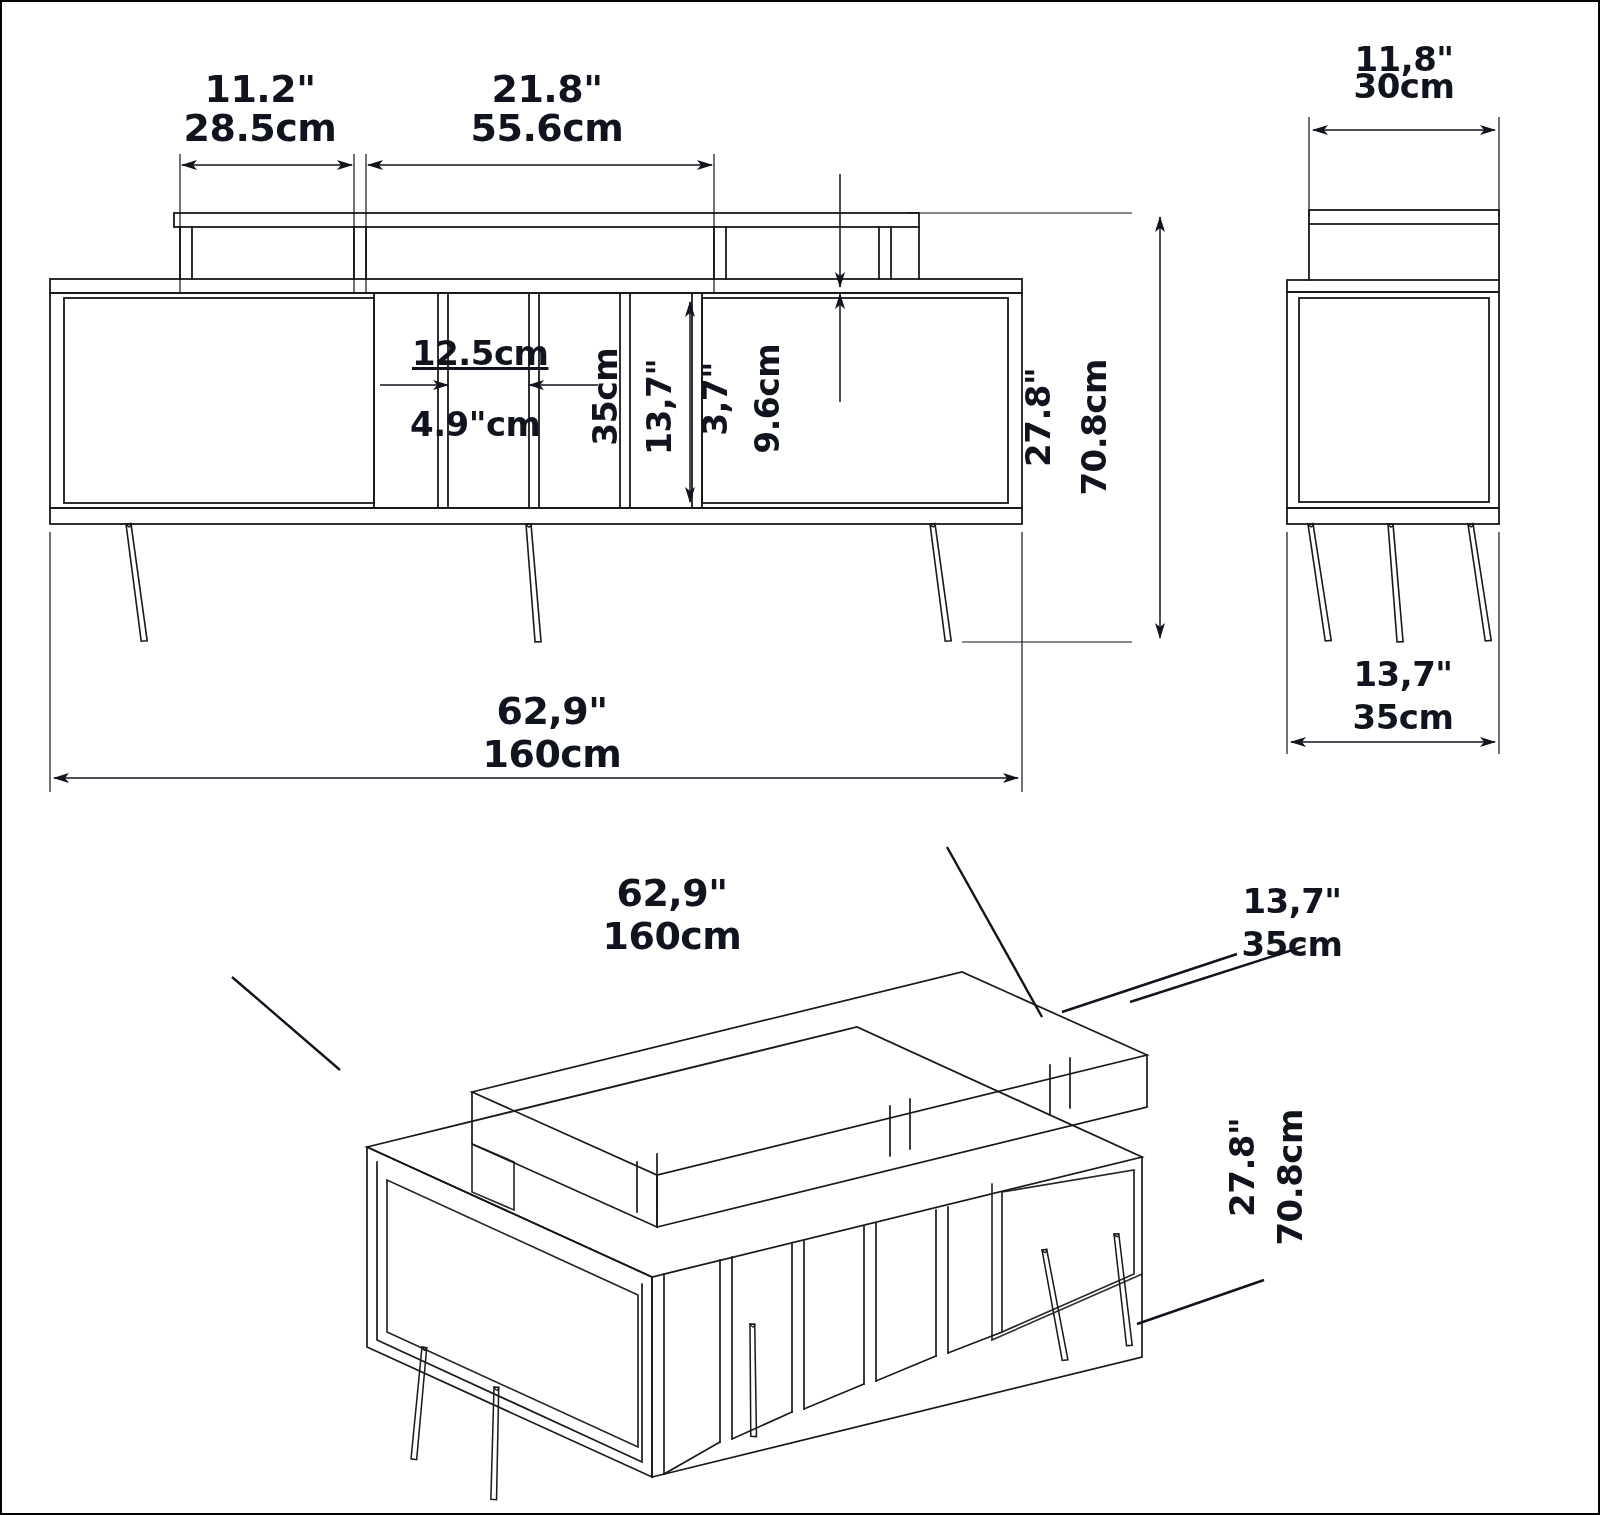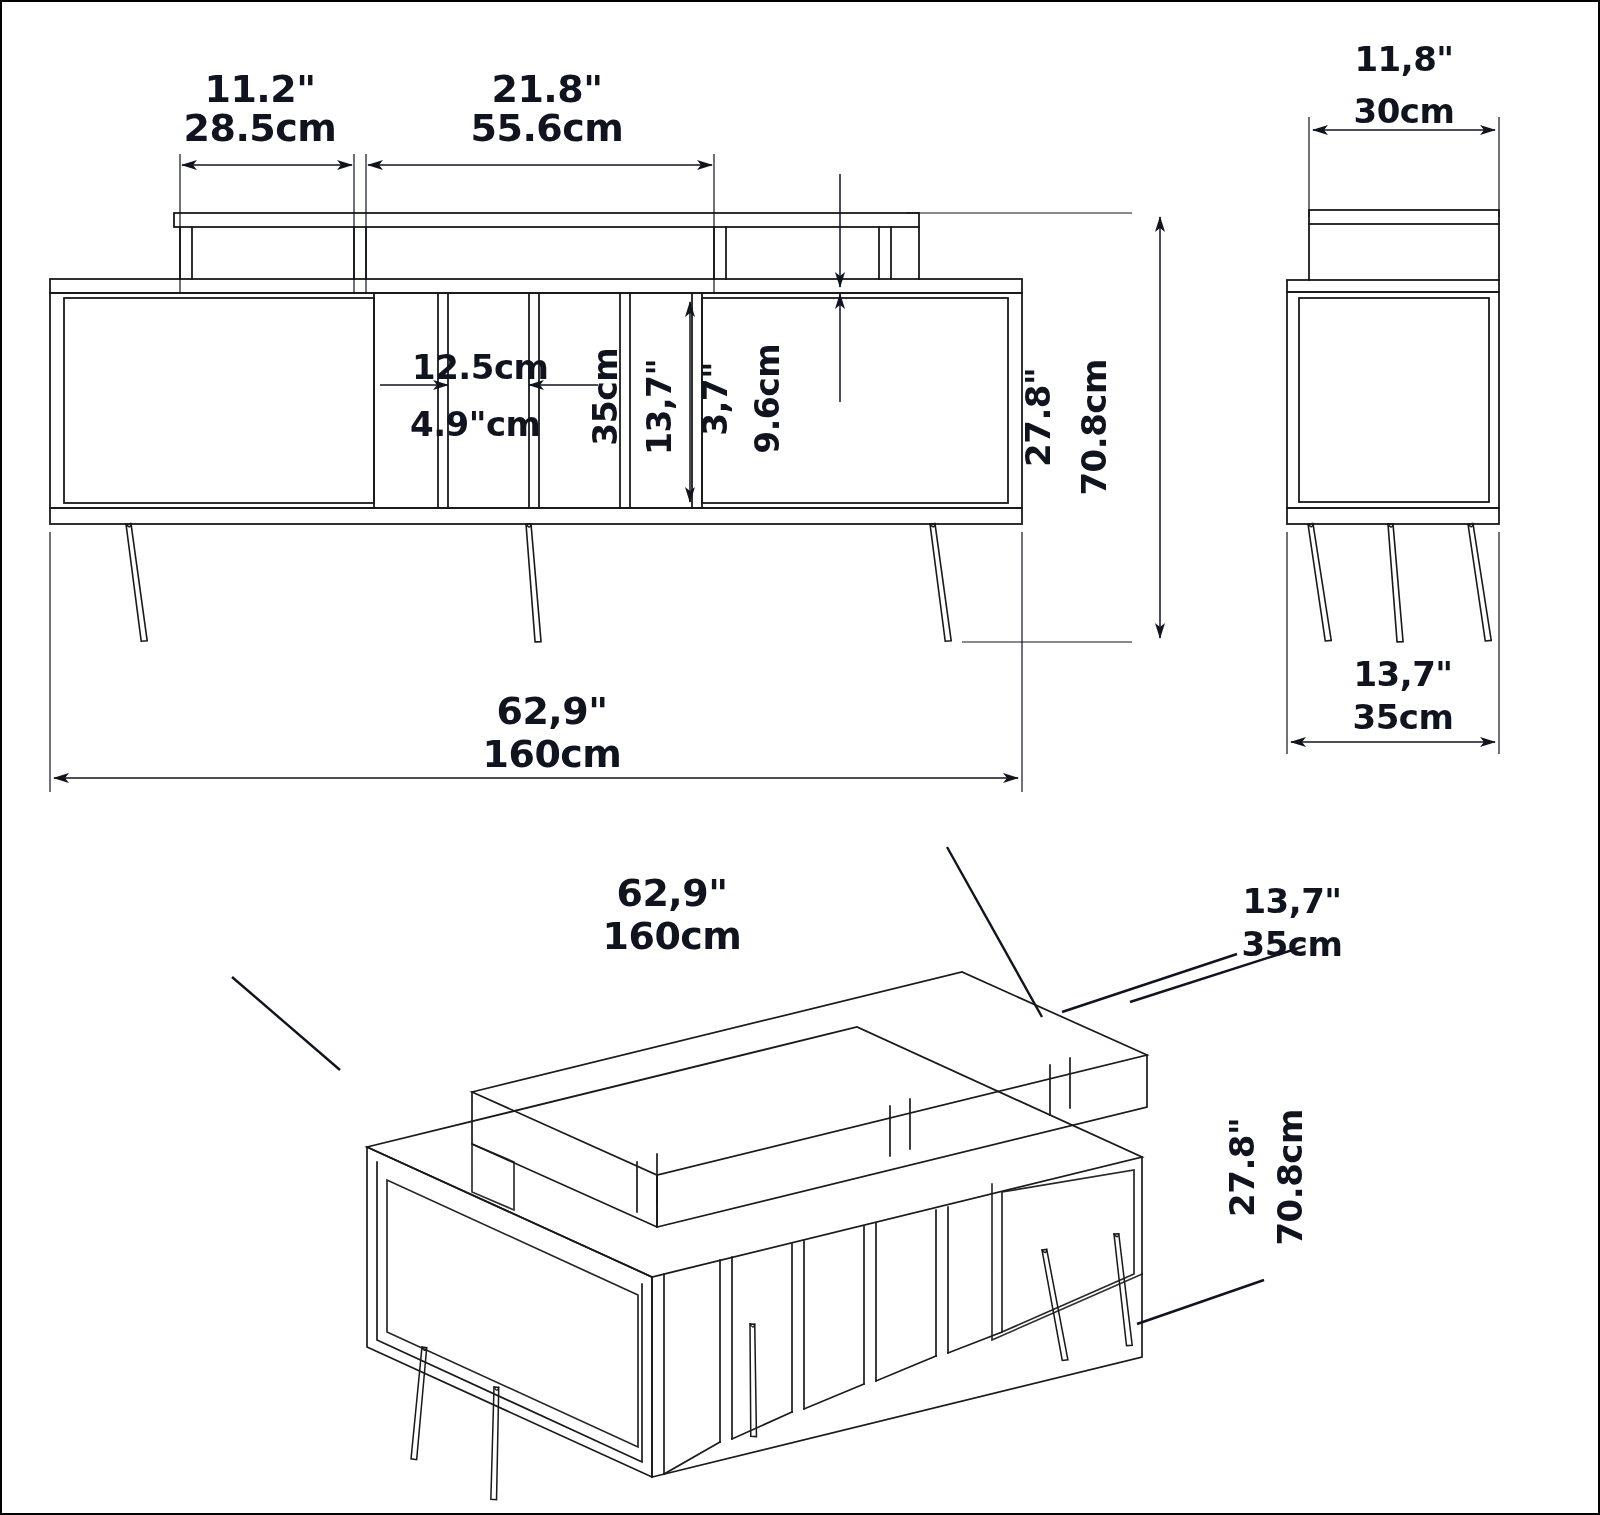--- a/index.html
+++ b/index.html
@@ -250,37 +250,37 @@
         <path d="M1128,1000 L1303,944"></path>
         <path d="M1135,1322 L1262,1278"></path>
       </g>
     </g>
   </svg>
 
   <div class="dimtext sz38" style="left:178px;top:68px;width:160px;"><span>11.2"</span><br><span>28.5cm</span></div>
 
   <div class="dimtext sz38" style="left:455px;top:68px;width:180px;"><span>21.8"</span><br><span>55.6cm</span></div>
 
-  <div class="dimtext sz34" style="left:410px;top:348px;width:180px;text-align:left;">12.5cm</div>
+  <div class="dimtext sz34" style="left:410px;top:334px;width:180px;text-align:left;text-decoration:underline;">12.5cm</div>
   <div class="dimtext sz34" style="left:408px;top:405px;width:200px;text-align:left;">4.9"cm</div>
 
   <div class="dimtext v sz33" style="left:604px;top:378px;width:130px;margin-left:-65px;">35cm</div>
   <div class="dimtext v sz33" style="left:658px;top:388px;width:140px;margin-left:-70px;">13,7"</div>
 
   <div class="dimtext v sz33" style="left:714px;top:380px;width:130px;margin-left:-65px;">3,7"</div>
   <div class="dimtext v sz33" style="left:766px;top:380px;width:130px;margin-left:-65px;">9.6cm</div>
 
   <div class="dimtext v sz34" style="left:1036px;top:398px;width:130px;margin-left:-65px;">27.8"</div>
   <div class="dimtext v sz34" style="left:1092px;top:408px;width:150px;margin-left:-75px;">70.8cm</div>
 
   <div class="dimtext sz38" style="left:455px;top:690px;width:190px;">62,9"</div>
   <div class="dimtext sz38" style="left:455px;top:733px;width:190px;">160cm</div>
 
   <div class="dimtext sz34" style="left:1322px;top:40px;width:160px;">11,8"</div>
-  <div class="dimtext sz34" style="left:1322px;top:92px;width:160px;">30cm</div>
+  <div class="dimtext sz34" style="left:1322px;top:67px;width:160px;">30cm</div>
 
   <div class="dimtext sz34" style="left:1316px;top:655px;width:170px;">13,7"</div>
   <div class="dimtext sz34" style="left:1316px;top:698px;width:170px;">35cm</div>
 
   <div class="dimtext sz38" style="left:580px;top:872px;width:180px;">62,9"</div>
   <div class="dimtext sz38" style="left:580px;top:915px;width:180px;">160cm</div>
 
   <div class="dimtext sz34" style="left:1215px;top:882px;width:150px;">13,7"</div>
   <div class="dimtext sz34" style="left:1215px;top:925px;width:150px;">35cm</div>
 

